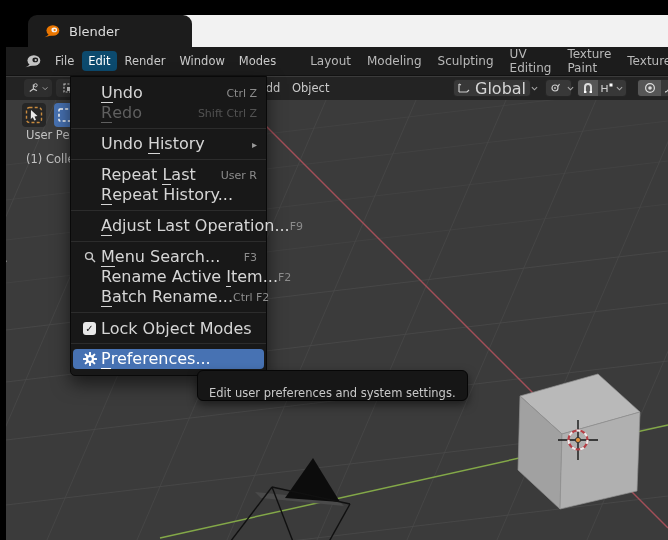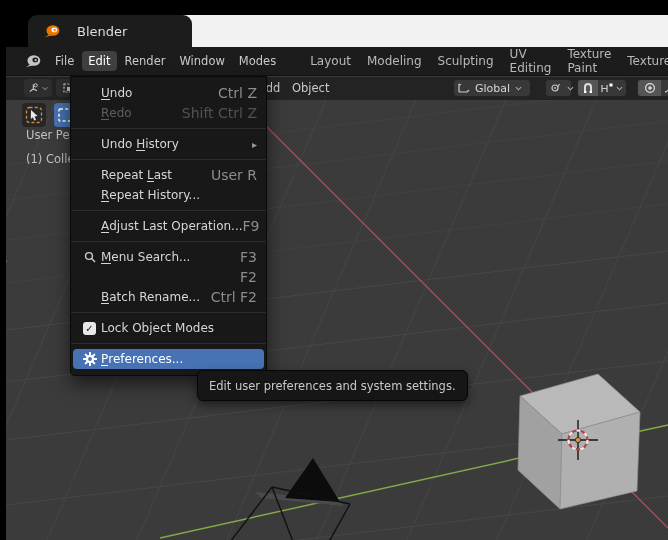--- a/index.html
+++ b/index.html
@@ -1,69 +1,69 @@
 <!DOCTYPE html>
 <html><head>
 <meta charset="utf-8">
 <style>
   html,body{margin:0;padding:0;background:#000;}
   #stage{position:relative;width:668px;height:540px;background:#000;overflow:hidden;
          font-family:"DejaVu Sans","Liberation Sans",sans-serif;-webkit-font-smoothing:antialiased;}
   
   .titlebar-light{position:absolute;left:96px;top:15px;width:572px;height:32px;background:#f2f2f2;}
   .window-tab{position:absolute;left:28px;top:15px;width:164px;height:32px;background:#1c1c1c;
-              border-radius:9px 9px 0 0;display:flex;align-items:center;gap:17px;padding-left:13px;box-sizing:border-box;}
+              border-radius:9px 9px 0 0;display:flex;align-items:center;gap:9px;padding-left:13px;box-sizing:border-box;}
   .window-tab .tab-title{font-size:13px;color:#dcdcdc;}
   
   .app-body{position:absolute;left:6px;top:47px;width:662px;height:493px;background:#3b3b3b;}
   .topbar{position:absolute;left:0;top:0;width:662px;height:29px;background:#1c1c1c;display:flex;align-items:center;
           padding-left:16px;box-sizing:border-box;border-bottom:1px solid #121212;}
   .topbar .nav{display:flex;align-items:center;gap:2px;margin-left:8px;}
   .menu-btn{font-size:11.5px;color:#c9c9c9;padding:3px 6px;border-radius:4px;}
-  .menu-btn.active{background:#404040;color:#ffffff;}
+  .menu-btn.active{background:#0c4a6e;color:#ffffff;}
   .ws-tabs{display:flex;align-items:center;gap:12px;margin-left:26px;}
   .ws-tab{font-size:12px;color:#b9b9b9;padding:3px 2px;}
   
   .vp-header{position:absolute;left:0;top:30px;width:662px;height:23px;background:#232323;}
   .hdr-btn{position:absolute;top:2px;height:18px;background:#2e2e2e;border-radius:4px;display:flex;align-items:center;
            justify-content:center;gap:3px;padding:0 4px;box-sizing:border-box;}
   .hdr-label{position:absolute;top:4px;font-size:11.5px;color:#cccccc;}
   .widget{position:absolute;top:2px;height:18px;background:#383838;border:1px solid #252525;border-radius:4px;
           display:flex;align-items:center;box-sizing:border-box;}
   .widget .seg{display:flex;align-items:center;justify-content:center;height:100%;padding:0 3px;gap:2px;}
   .widget .seg.lit{background:#565656;}
   .seg-first{border-radius:3px 0 0 3px;}
   .seg-last{border-radius:0 3px 3px 0;}
-  .widget-label{font-size:11px;color:#d6d6d6;padding:0 2px;}
+  .widget-label{font-size:16px;color:#d6d6d6;padding:0 2px;}
   
   .viewport{position:absolute;left:0;top:53px;width:662px;height:440px;overflow:hidden;background:#3b3b3b;}
   .overlay-text{position:absolute;left:20px;font-size:11.5px;color:#c2c2c2;}
   .tool-btn{position:absolute;width:24px;height:24px;border-radius:4px;display:flex;align-items:center;justify-content:center;}
   .tool-btn.plain{background:#262626;}
   .tool-btn.active{background:#4772b3;}
   .edge-chevron{position:absolute;left:-4px;top:152px;font-size:15px;color:#8f8f8f;}
   
   .dropdown{position:absolute;left:70px;top:76px;width:197px;background:#181818;border:1px solid #090909;
             border-radius:0 0 5px 5px;box-shadow:0 8px 18px rgba(0,0,0,.55);padding:6px 0;box-sizing:border-box;z-index:40;}
   .menu-item{height:20px;display:flex;align-items:center;padding:0 9px 0 7px;}
   .menu-item.highlighted{background:#4772b3;border-radius:4px;margin:0 2px;padding:0 21px 0 5px;}
   .mi-gutter{width:23px;display:flex;align-items:center;justify-content:center;flex:none;}
-  .mi-label{font-size:12px;color:#d6d6d6;white-space:nowrap;}
-  .mi-right{margin-left:auto;font-size:14px;color:#8c8c8c;white-space:nowrap;}
+  .mi-label{font-size:16px;color:#d6d6d6;white-space:nowrap;}
+  .mi-right{margin-left:auto;font-size:11px;color:#8c8c8c;white-space:nowrap;}
   .mi-right.sub{font-size:10px;color:#9a9a9a;}
   .menu-item.disabled .mi-label{color:#5f5f5f;}
   .menu-item.disabled .mi-right{color:#525252;}
   .menu-item.highlighted .mi-label,.menu-item.highlighted .mi-right{color:#ffffff;}
   .mn{display:inline-block;border-bottom:1px solid currentColor;line-height:1.05;}
   .menu-sep{height:1px;background:#2c2c2c;margin:5px 0;}
   .cbx{width:13px;height:13px;background:#e8e8e8;border-radius:3px;color:#1a1a1a;font-size:10px;font-weight:bold;
        display:flex;align-items:center;justify-content:center;}
   
   .tooltip{position:absolute;left:197px;top:370px;height:29px;background:#161616;border:1px solid #060606;
-           border-radius:6px;display:inline-flex;align-items:center;padding:0 11px;font-size:11.5px;color:#c9c9c9;
+           border-radius:6px;display:inline-flex;align-items:flex-end;padding:0 11px;font-size:11.5px;color:#c9c9c9;
            box-shadow:0 4px 10px rgba(0,0,0,.5);z-index:50;white-space:nowrap;}
 </style>
 </head>
 <body>
 
 <div id="stage">
 
   <div class="titlebar-light"></div>
   <div class="window-tab">
     <span style="display:flex;">
@@ -311,20 +311,21 @@
             <svg width="12" height="12" viewBox="0 0 12 12">
               <circle cx="5" cy="5" r="3.4" fill="none" stroke="#cccccc" stroke-width="1.4"></circle>
               <line x1="7.6" y1="7.6" x2="11" y2="11" stroke="#cccccc" stroke-width="1.4"></line>
             </svg>
           </span>
           <span class="mi-label"><span class="mn">M</span>enu Search...</span>
           <span class="mi-right">F3</span>
         </div>
         <div class="menu-item">
           <span class="mi-gutter"></span>
+          <span class="mi-label">Rename Active <span class="mn">I</span>tem...</span>
           <span class="mi-right">F2</span>
         </div>
         <div class="menu-item">
           <span class="mi-gutter"></span>
           <span class="mi-label"><span class="mn">B</span>atch Rename...</span>
           <span class="mi-right">Ctrl F2</span>
         </div>
         <div class="menu-sep"></div>
         <div class="menu-item">
           <span class="mi-gutter">

